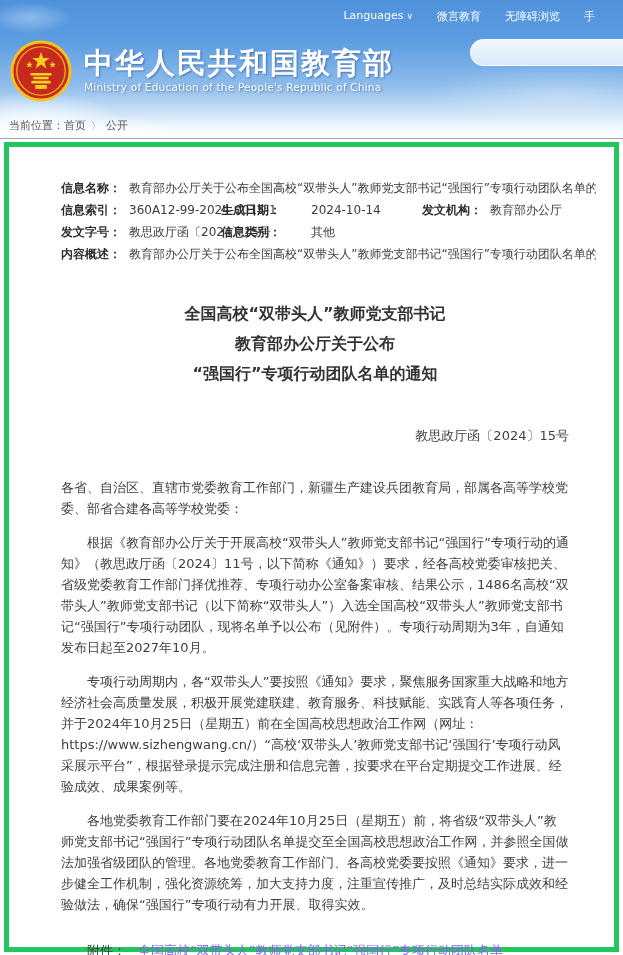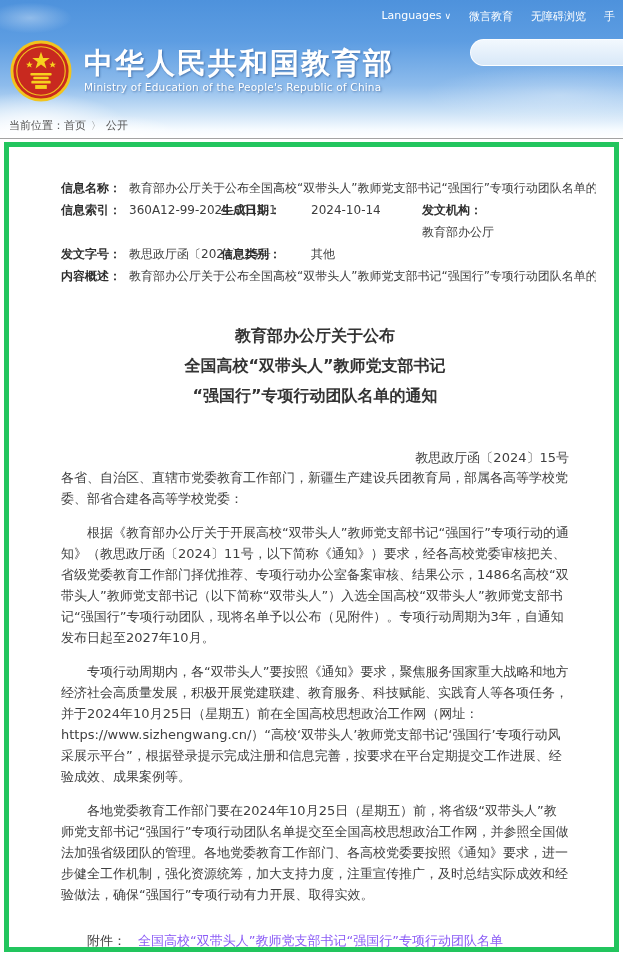--- a/index.html
+++ b/index.html
@@ -11,24 +11,24 @@
     position:relative; width:623px; height:139px;
     border-bottom:1px solid #a3a3a3;
     background:
       radial-gradient(ellipse 130px 50px at 35px 128px, rgba(255,255,255,.95), rgba(255,255,255,0) 72%),
       radial-gradient(ellipse 90px 35px at 120px 140px, rgba(255,255,255,.85), rgba(255,255,255,0) 70%),
       radial-gradient(ellipse 60px 22px at 30px 18px, rgba(255,255,255,.35), rgba(255,255,255,0) 70%),
       radial-gradient(ellipse 180px 40px at 560px 95px, rgba(255,255,255,.30), rgba(255,255,255,0) 75%),
       linear-gradient(180deg,#4e92dc 0%, #5d9de2 30%, #8ebcec 62%, #cde3f7 82%, #f6fbff 94%, #ffffff 100%);
   }
   .topnav {
-    position:absolute; top:9px; right:0; left:0;
-    display:flex; justify-content:flex-end; gap:18px;
+    position:absolute; top:9px; right:12px; left:0;
+    display:flex; justify-content:flex-end; gap:24px;
     color:#fff; font-size:11px; white-space:nowrap; overflow:hidden;
-    padding-right:8px;
+    padding-right:16px;
   }
   .topnav .item { cursor:pointer; flex:0 0 auto; }
   .topnav .caret { font-size:9px; margin-left:3px; }
   .topnav .clipped { width:11px; overflow:hidden; }
 
   .logo { position:absolute; left:10px; top:40px; display:flex; align-items:center; }
   .emblem { width:62px; height:62px; flex:0 0 auto; }
   .site-name {
     margin-left:12px; color:#fff;
     text-shadow:1px 1px 2px rgba(30,70,130,.55);
@@ -66,21 +66,21 @@
   .meta .lab { font-weight:bold; color:#2e2e2e; flex:0 0 auto; margin-right:8px; }
   .meta .pair-a { width:160px; display:flex; flex:0 0 auto; }
   .meta .pair-b { width:151px; display:flex; flex:0 0 auto;gap:22px; }
   .meta .val { color:#3c3c3c; }
 
   
   .doc { padding-right:27px; }
   .doc-title { margin-top:34px; text-align:center; font-weight:bold;
     font-size:16px; line-height:30px; color:#333; }
   .doc-number { margin-top:38px; text-align:right; font-size:13px; color:#3f3f3f; }
-  .salutation { font-size:13px; line-height:21px; color:#3f3f3f; }
+  .salutation { margin-top:32px; font-size:13px; line-height:21px; color:#3f3f3f; }
   .para { margin-top:13px; font-size:13px; line-height:21px; color:#3f3f3f; text-indent:2em; }
   .attachment { margin-top:25px; font-size:13px; line-height:21px; color:#3f3f3f; text-indent:2em; }
   .attachment a { color:#8b5cf6; text-decoration:none; cursor:pointer;margin-left:12px; }
 </style>
 </head>
 <body>
 
 <div class="header">
 
   <div class="topnav">
@@ -129,21 +129,21 @@
     </div>
     <div class="row">
       <span class="pair-a">
         <span class="lab">信息索引：</span>
         <span class="val">360A12-99-2024-0015-1</span>
       </span>
       <span class="pair-b">
         <span class="lab">生成日期：</span>
         <span class="val">2024-10-14</span>
       </span>
-      <span class="pair-c" style="display:flex;margin-left:50px;flex-direction:column;">
+      <span class="pair-c" style="display:flex;margin-left:50px;">
         <span class="lab">发文机构：</span>
         <span class="val">教育部办公厅</span>
       </span>
     </div>
     <div class="row">
       <span class="pair-a">
         <span class="lab">发文字号：</span>
         <span class="val">教思政厅函〔2024〕15号</span>
       </span>
       <span class="pair-b">
@@ -152,22 +152,22 @@
       </span>
     </div>
     <div class="row">
       <span class="lab">内容概述：</span>
       <span class="val">教育部办公厅关于公布全国高校“双带头人”教师党支部书记“强国行”专项行动团队名单的通知</span>
     </div>
   </div>
 
   <div class="doc">
     <div class="doc-title">
+      <div>全国高校“双带头人”教师党支部书记</div>
       <div>教育部办公厅关于公布</div>
-      <div>全国高校“双带头人”教师党支部书记</div>
       <div>“强国行”专项行动团队名单的通知</div>
     </div>
 
     <div class="doc-number">教思政厅函〔2024〕15号</div>
 
     <div class="salutation">各省、自治区、直辖市党委教育工作部门，新疆生产建设兵团教育局，部属各高等学校党委、部省合建各高等学校党委：</div>
 
     <p class="para">根据《教育部办公厅关于开展高校“双带头人”教师党支部书记“强国行”专项行动的通知》（教思政厅函〔2024〕11号，以下简称《通知》）要求，经各高校党委审核把关、省级党委教育工作部门择优推荐、专项行动办公室备案审核、结果公示，1486名高校“双带头人”教师党支部书记（以下简称“双带头人”）入选全国高校“双带头人”教师党支部书记“强国行”专项行动团队，现将名单予以公布（见附件）。专项行动周期为3年，自通知发布日起至2027年10月。</p>
     <p class="para">专项行动周期内，各“双带头人”要按照《通知》要求，聚焦服务国家重大战略和地方经济社会高质量发展，积极开展党建联建、教育服务、科技赋能、实践育人等各项任务，并于2024年10月25日（星期五）前在全国高校思想政治工作网（网址：https://www.sizhengwang.cn/）“高校‘双带头人’教师党支部书记‘强国行’专项行动风采展示平台”，根据登录提示完成注册和信息完善，按要求在平台定期提交工作进展、经验成效、成果案例等。</p>
     <p class="para">各地党委教育工作部门要在2024年10月25日（星期五）前，将省级“双带头人”教师党支部书记“强国行”专项行动团队名单提交至全国高校思想政治工作网，并参照全国做法加强省级团队的管理。各地党委教育工作部门、各高校党委要按照《通知》要求，进一步健全工作机制，强化资源统筹，加大支持力度，注重宣传推广，及时总结实际成效和经验做法，确保“强国行”专项行动有力开展、取得实效。</p>

